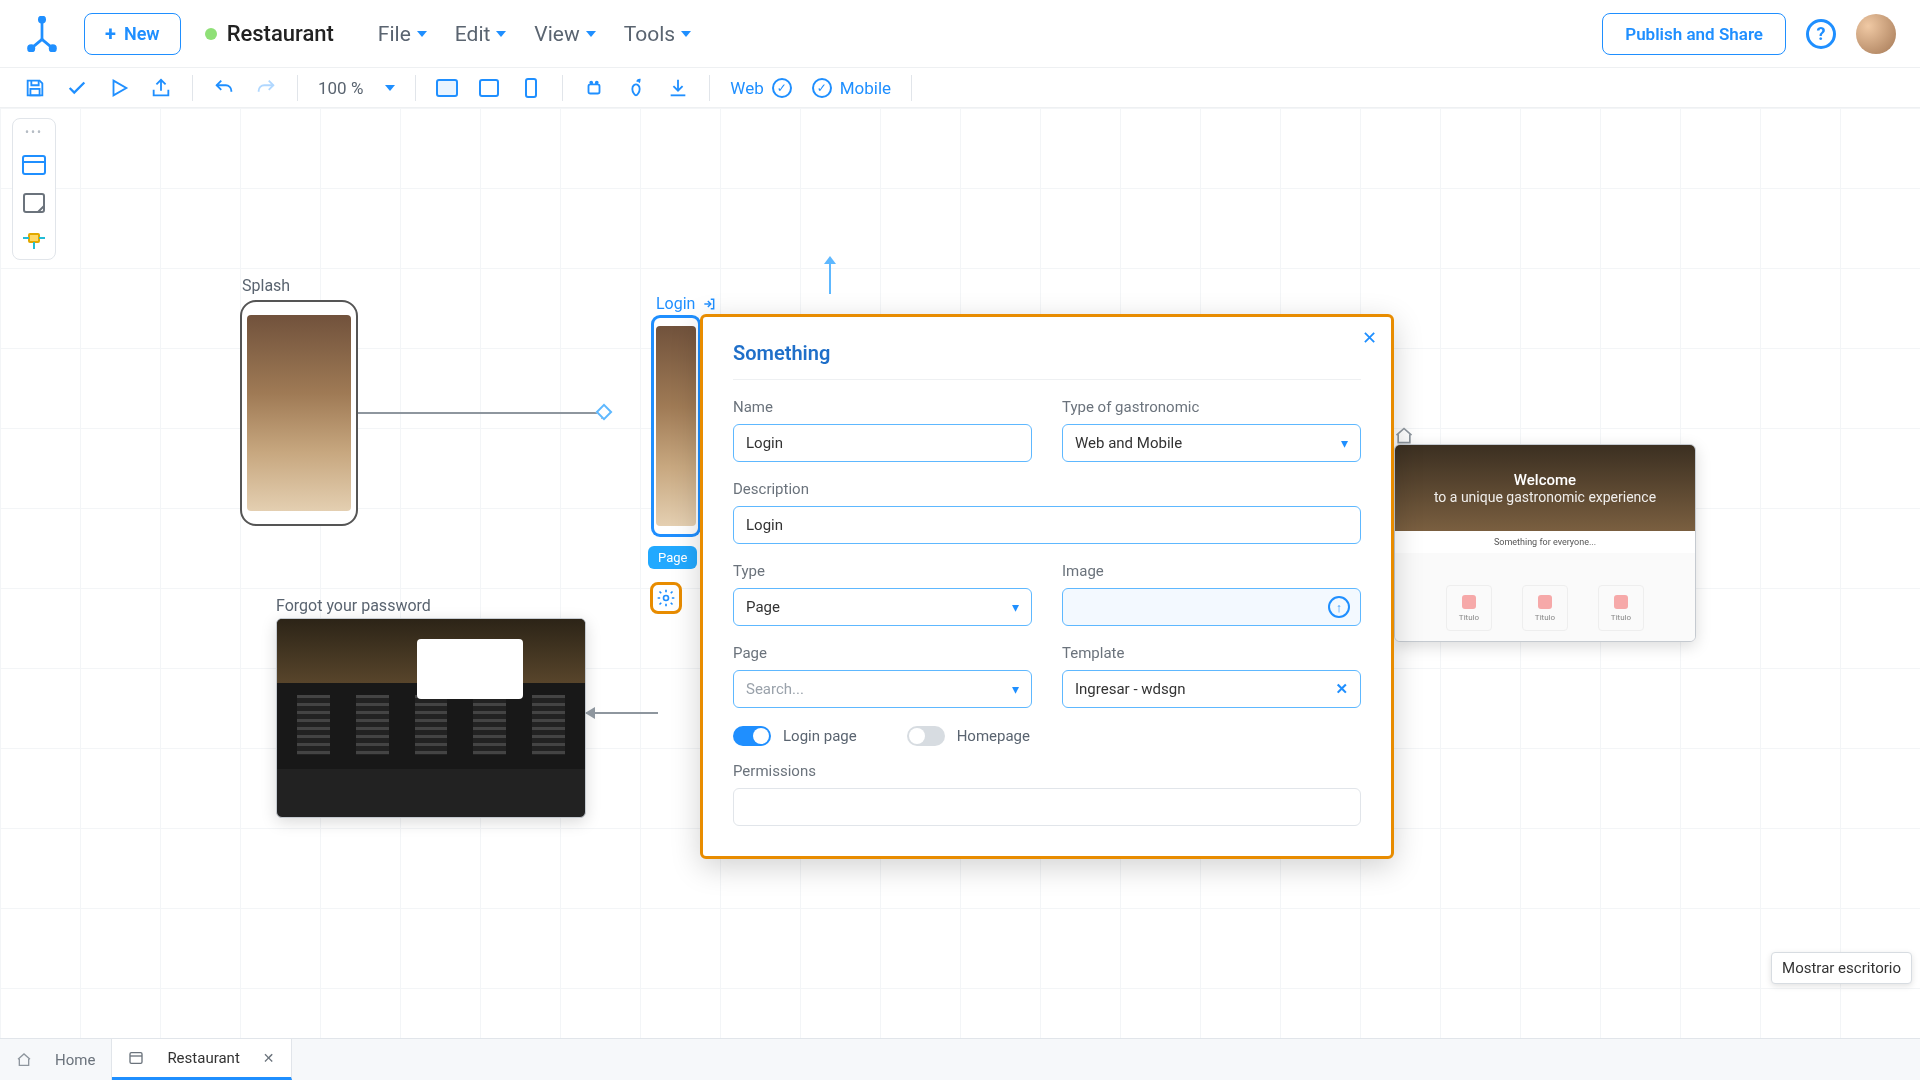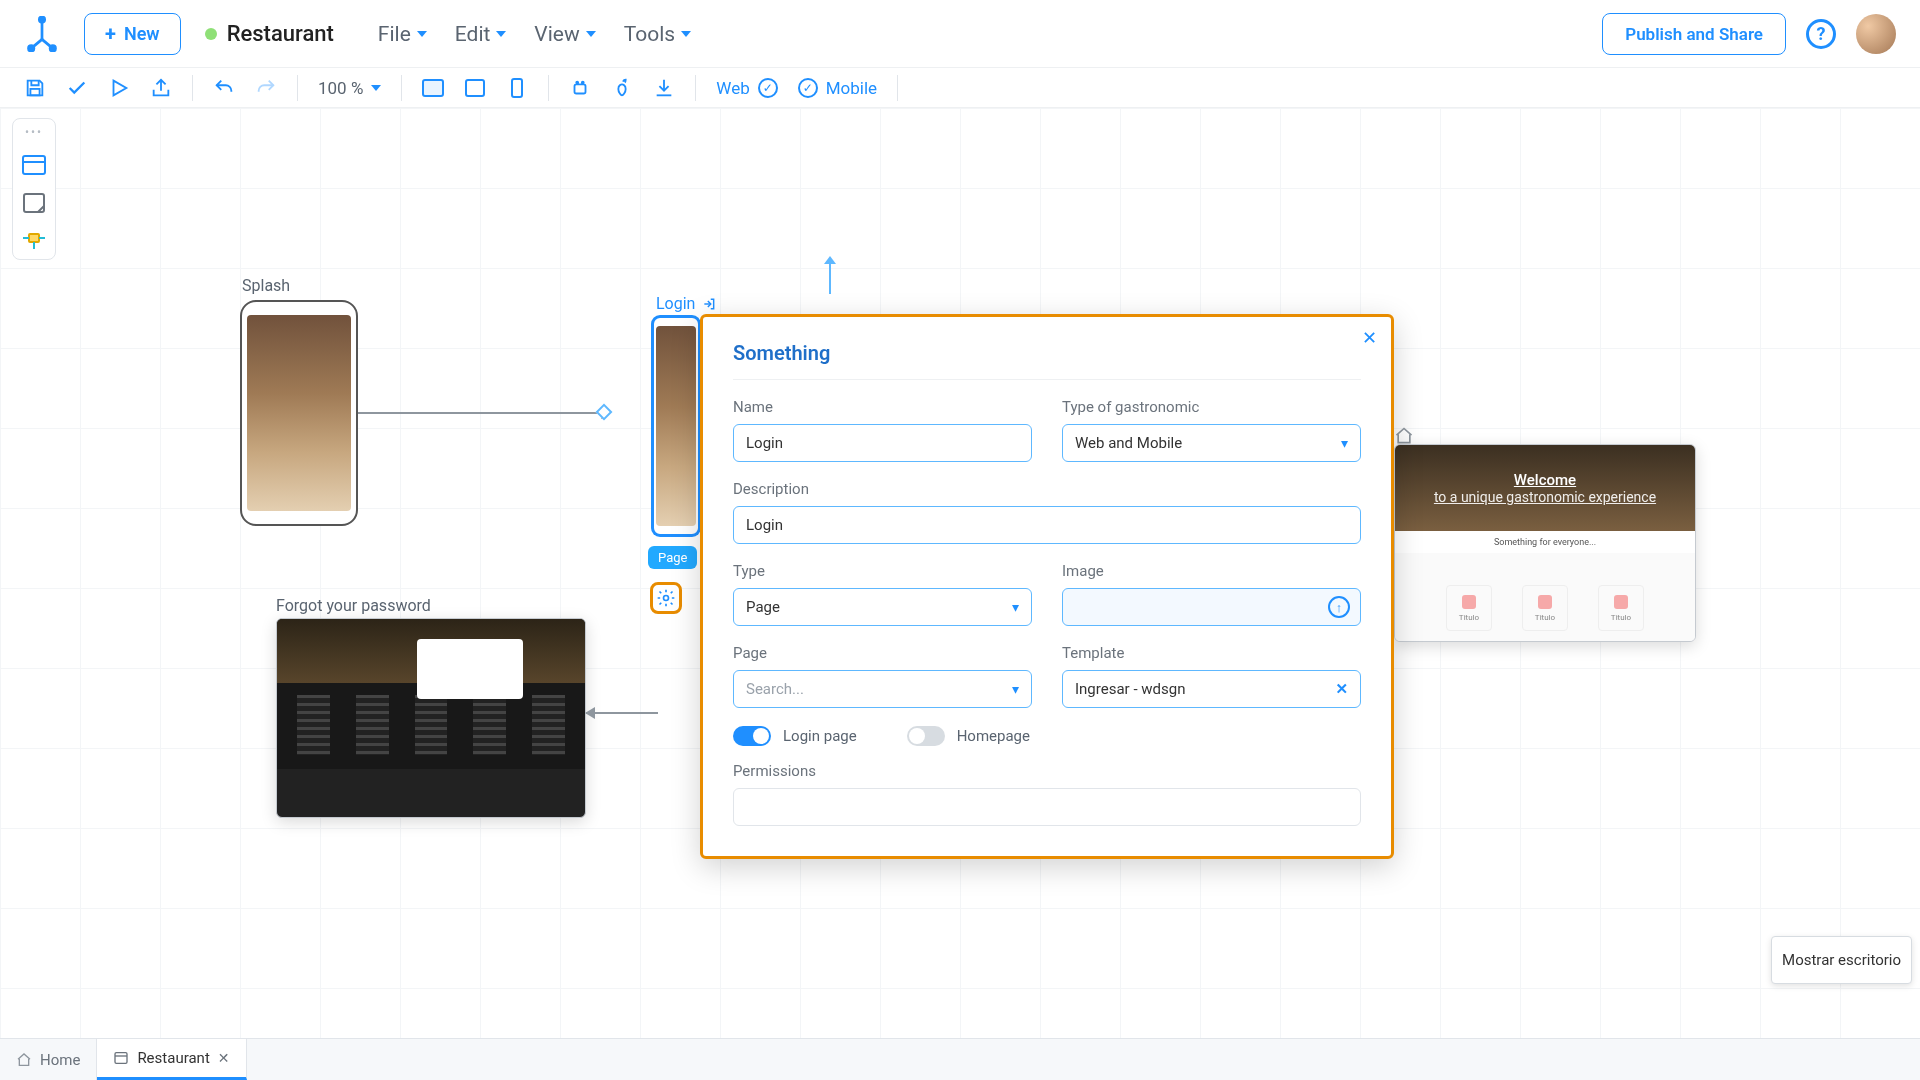--- a/index.html
+++ b/index.html
@@ -18,21 +18,21 @@
 .topbar-right { margin-left:auto; display:flex; align-items:center; gap:20px; }
 .publish-btn { border:1px solid #1f8fff; color:#1f8fff; background:#fff; font-weight:600; font-size:17px; padding:10px 22px; border-radius:8px; cursor:pointer; }
 .help-icon { width:30px; height:30px; border:3px solid #1f8fff; border-radius:50%; display:flex; align-items:center; justify-content:center; color:#1f8fff; font-weight:700; font-size:18px; }
 .avatar { width:40px; height:40px; border-radius:50%; background: radial-gradient(circle at 30% 30%, #f0c9a4, #a47855); }
 
 
 .toolbar { height:40px; display:flex; align-items:center; padding:0 24px; gap:20px; border-bottom:1px solid #eef0f2; color:#1f8fff; }
 .tb-sep { width:1px; height:26px; background:#e1e5ea; }
 .tb-icon { width:22px; height:22px; display:flex; align-items:center; justify-content:center; cursor:pointer; }
 .tb-icon svg { width:22px; height:22px; }
-.zoom { font-size:17px; color:#5a6470; display:flex; align-items:center; gap:8px; }
+.zoom { font-size:17px; color:#5a6470; display:flex; align-items:center; gap:22px; }
 .device-box { width:24px; height:18px; border:2px solid #1f8fff; border-radius:3px; }
 .device-box.active { background:#e9f4ff; }
 .device-tablet { width:20px; height:18px; border:2px solid #1f8fff; border-radius:3px; }
 .device-phone { width:12px; height:20px; border:2px solid #1f8fff; border-radius:3px; }
 .platform-pill { display:flex; align-items:center; gap:8px; font-size:17px; color:#1f8fff; }
 .check-circle { width:20px; height:20px; border:2px solid #1f8fff; border-radius:50%; display:flex; align-items:center; justify-content:center; font-size:12px; line-height:1; }
 
 
 .main { flex:1; position:relative; background:#fff;
   background-image:
@@ -51,21 +51,21 @@
 .node-label.blue { color:#1f8fff; display:flex; align-items:center; gap:6px; }
 .phone-node { position:absolute; width:118px; height:226px; border:2px solid #555; border-radius:16px; background:#fff; display:flex; align-items:center; justify-content:center; overflow:hidden; }
 .phone-screen { width:104px; height:196px; background:linear-gradient(180deg,#71523c 0%, #9f7a55 40%, #c7a77f 70%, #e4cfb1 100%); border-radius:4px; }
 .phone-node.selected { border:2px solid #1f8fff; box-shadow:0 0 0 1px #1f8fff; }
 .desktop-node { position:absolute; border:1px solid #c5cad0; border-radius:6px; background:#222; overflow:hidden; box-shadow:0 4px 16px rgba(0,0,0,.15); }
 .desktop-node .hdr { height:64px; background:linear-gradient(180deg,#2c2417,#58452b); }
 .desktop-node .ftr { height:86px; background:#181818; display:flex; gap:26px; padding:12px 20px; }
 .ftr-col { width:40px; height:60px; background:repeating-linear-gradient(#444,#444 3px,#222 3px,#222 8px); }
 .desktop-node .modal { position:absolute; top:20px; left:140px; width:106px; height:60px; background:#fff; border-radius:4px; }
 .welcome-node { position:absolute; border:1px solid #c5cad0; border-radius:6px; background:#fff; overflow:hidden; box-shadow:0 4px 16px rgba(0,0,0,.15); }
-.welcome-hdr { height:86px; background:linear-gradient(180deg,#3b2f21,#7a5f40); color:#fff; display:flex; flex-direction:column; align-items:center; justify-content:center;text-decoration:underline; }
+.welcome-hdr { height:86px; background:linear-gradient(180deg,#3b2f21,#7a5f40); color:#fff; display:flex; flex-direction:column; align-items:center; justify-content:center; }
 .welcome-body { height:110px; background:#fafafa; display:flex; align-items:center; justify-content:center; gap:30px; }
 .card { width:46px; height:46px; border:1px solid #eee; border-radius:4px; display:flex; flex-direction:column; align-items:center; justify-content:center; font-size:8px; color:#888;}
 .card .sq { width:14px; height:14px; background:#f6a9a9; border-radius:3px; margin-bottom:4px;}
 
 .connector { position:absolute; height:2px; background:#8e969e; }
 .connector .arrow-r { position:absolute; right:-1px; top:-5px; width:0; height:0; border-top:6px solid transparent; border-bottom:6px solid transparent; border-left:10px solid #8e969e; }
 .connector .arrow-l { position:absolute; left:-1px; top:-5px; width:0; height:0; border-top:6px solid transparent; border-bottom:6px solid transparent; border-right:10px solid #8e969e; }
 .conn-marker-left { position:absolute; width:12px; height:12px; border:2px solid #5eb8ff; background:#fff; transform:rotate(45deg); }
 .conn-arrow-up { position:absolute; width:2px; background:#5eb8ff; }
 .conn-arrow-up::before { content:''; position:absolute; top:-8px; left:-5px; width:0; height:0; border-left:6px solid transparent; border-right:6px solid transparent; border-bottom:8px solid #5eb8ff; }
@@ -97,25 +97,25 @@
 .switch { width:38px; height:20px; border-radius:10px; position:relative; cursor:pointer; }
 .switch.on { background:#1f8fff; }
 .switch.off { background:#d7dce1; }
 .knob { width:16px; height:16px; background:#fff; border-radius:50%; position:absolute; top:2px; }
 .switch.on .knob { right:2px; }
 .switch.off .knob { left:2px; }
 .perm-box { height:38px; border:1px solid #e1e5ea; border-radius:6px; }
 
 
 .statusbar { height:42px; border-top:1px solid #e1e5ea; background:#f6f8fa; display:flex; align-items:stretch; }
-.tab { display:flex; align-items:center; gap:8px; padding:0 16px; font-size:15px; color:#6b737c; border-right:1px solid #e1e5ea; cursor:pointer; }
+.tab { display:flex; align-items:center; gap:23px; padding:0 16px; font-size:15px; color:#6b737c; border-right:1px solid #e1e5ea; cursor:pointer; }
 .tab.active { background:#fff; border-bottom:3px solid #1f8fff; color:#333; }
 .tab .close-x { color:#6b737c; font-size:14px; }
 
-.desk-tip { position:absolute; right:8px; bottom:54px; background:#fff; border:1px solid #d7dce1; border-radius:4px; padding:14px 10px; font-size:15px; color:#333; box-shadow:0 2px 6px rgba(0,0,0,.12); }
+.desk-tip { position:absolute; right:8px; bottom:54px; background:#fff; border:1px solid #d7dce1; border-radius:4px; padding:6px 10px; font-size:15px; color:#333; box-shadow:0 2px 6px rgba(0,0,0,.12); }
 
 </style>
 </head>
 <body>
 
 <div class="app">
 
   <div class="topbar">
     <div class="logo">
       <svg viewBox="0 0 40 40" fill="none" stroke="#1f8fff" stroke-width="3" stroke-linecap="round">

